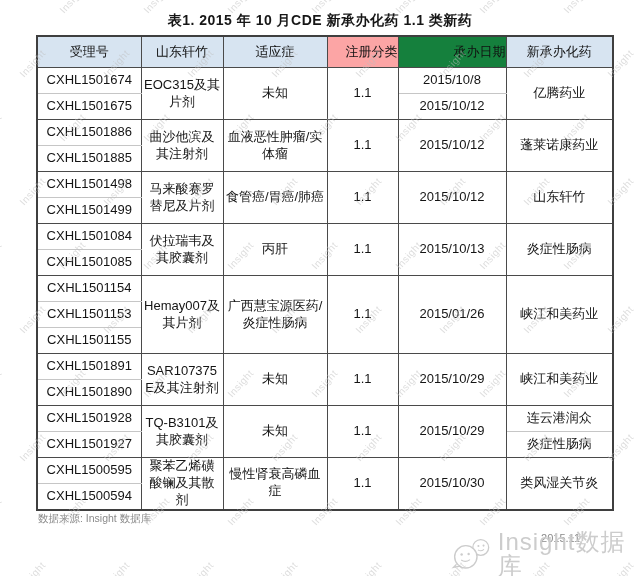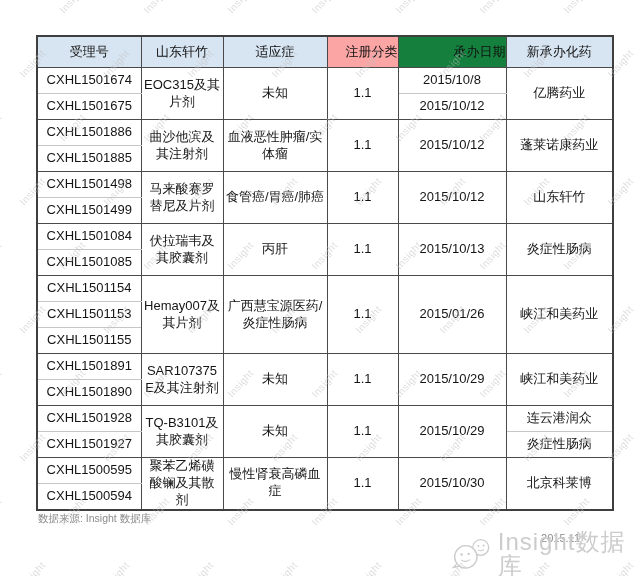--- a/index.html
+++ b/index.html
@@ -112,20 +112,21 @@
       <span class="wm" style="color: rgb(189, 189, 189); left: 16px; top: 570px;">Insight</span>
       <span class="wm" style="color: rgb(189, 189, 189); left: 100px; top: 570px;">Insight</span>
       <span class="wm" style="color: rgb(189, 189, 189); left: 184px; top: 570px;">Insight</span>
       <span class="wm" style="color: rgb(189, 189, 189); left: 268px; top: 570px;">Insight</span>
       <span class="wm" style="color: rgb(189, 189, 189); left: 352px; top: 570px;">Insight</span>
       <span class="wm" style="color: rgb(189, 189, 189); left: 436px; top: 570px;">Insight</span>
       <span class="wm" style="color: rgb(189, 189, 189); left: 520px; top: 570px;">Insight</span>
       <span class="wm" style="color: rgb(189, 189, 189); left: 604px; top: 570px;">Insight</span>
     </div>
 
+  <div class="title">表1. 2015 年 10 月CDE 新承办化药 1.1 类新药</div>
 
   <table class="drug-table">
     <colgroup>
       <col style="width:104px">
         <col style="width:82px">
         <col style="width:104px">
       <col style="width:71px">
         <col style="width:108px">
         <col style="width:107px">
     </colgroup>
@@ -221,21 +222,21 @@
         <tr>
           <td>CXHL1501927</td>
           <td>炎症性肠病</td>
         </tr>
         <tr>
           <td class="lb">CXHL1500595</td>
           <td rowspan="2">聚苯乙烯磺酸镧及其散剂</td>
           <td rowspan="2">慢性肾衰高磷血症</td>
           <td rowspan="2">1.1</td>
           <td rowspan="2">2015/10/30</td>
-          <td rowspan="2">北京科莱博</td>
+          <td rowspan="2">类风湿关节炎</td>
         </tr>
         <tr>
           <td>CXHL1500594</td>
         </tr>
       </tbody>
   </table>
 
   <div class="source-note">数据来源: Insight 数据库</div>
   <div class="issue-date">2015.11</div>
 

